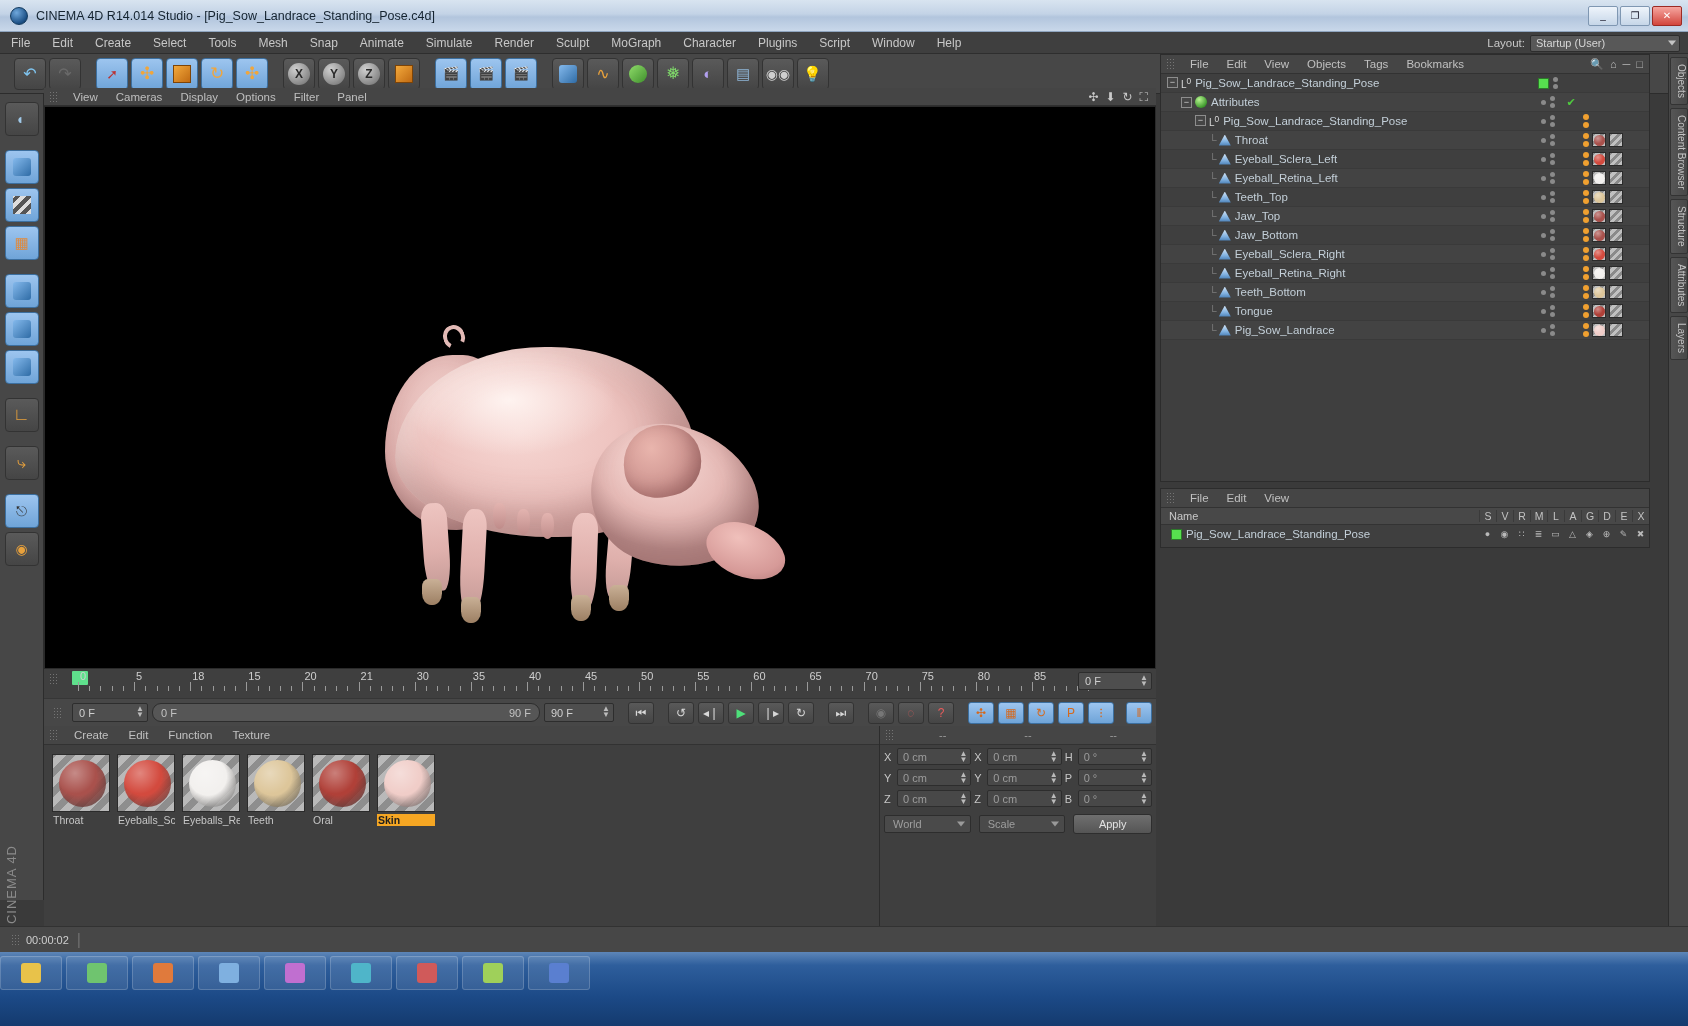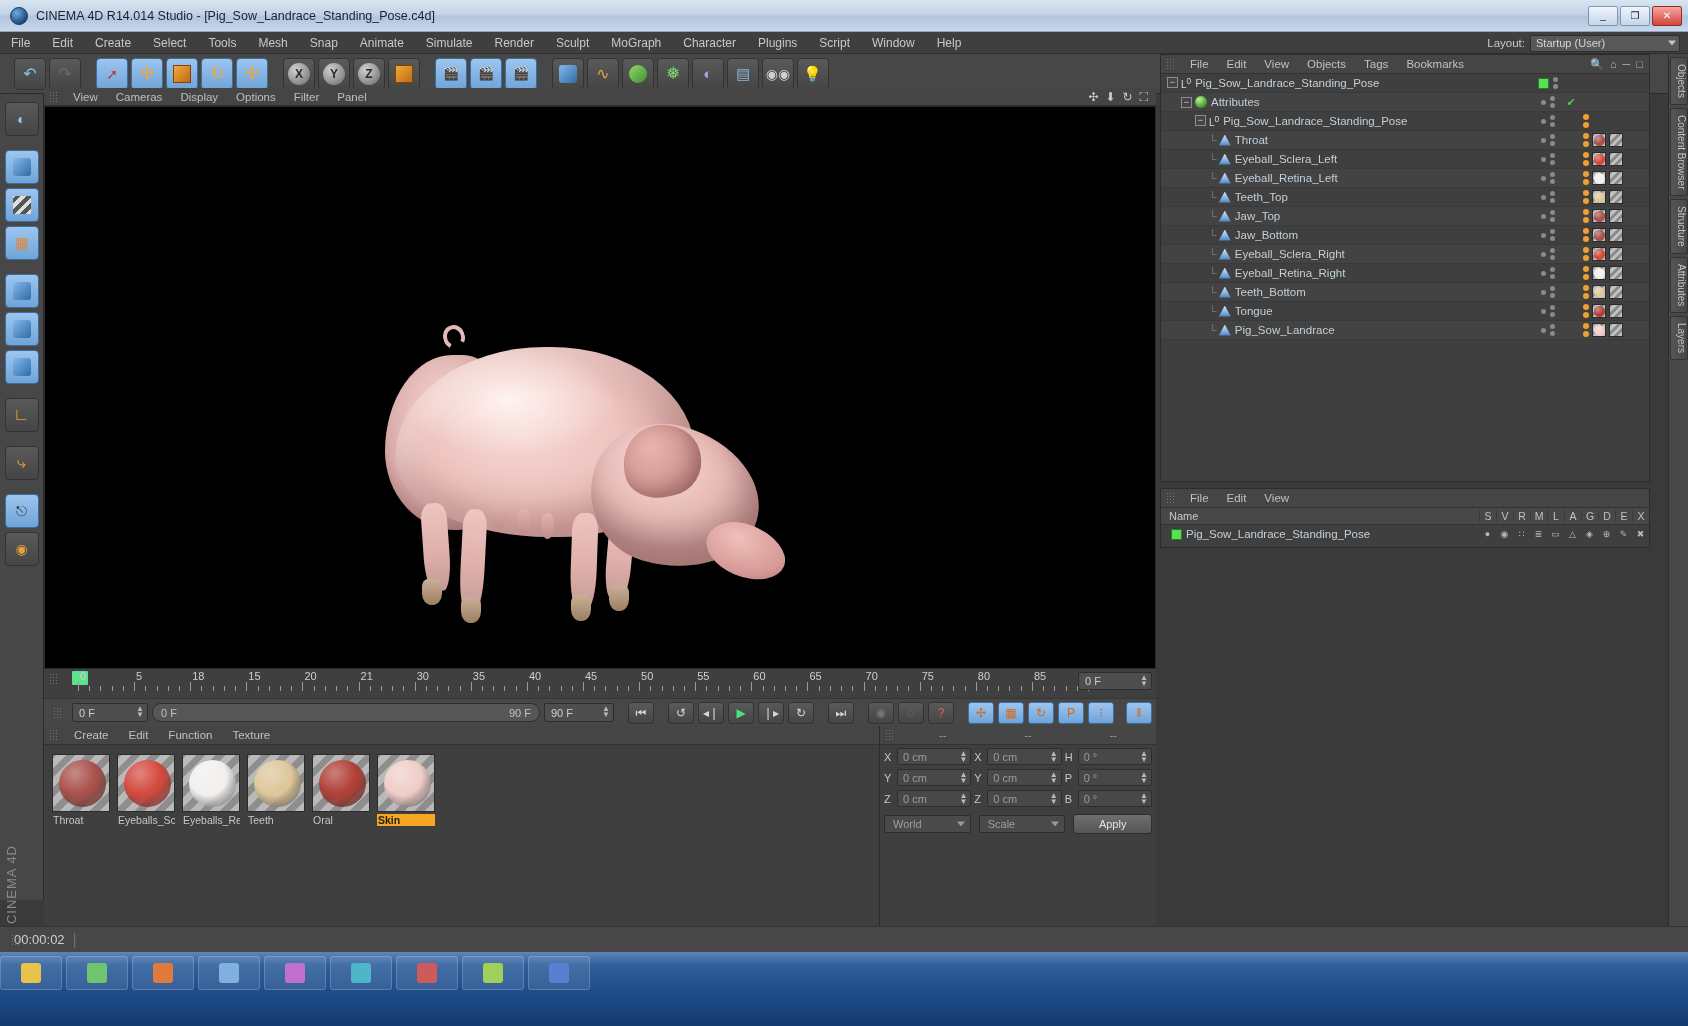--- a/index.html
+++ b/index.html
@@ -330,21 +330,21 @@
     writing-mode: vertical-rl; text-orientation: mixed;
     font-size: 10px; color: #c4c4c4; text-align: center; white-space: nowrap;
   }
 
   
   .statusbar {
     position: absolute; left: 0; top: 926px; width: 1688px; height: 26px;
     background: #474747; border-top: 1px solid #323232;
     display: flex; align-items: center; gap: 8px;
   }
-  .statusbar .time { font-size: 13px; color: #cfcfcf; padding-left: 14px; }
+  .statusbar .time { font-size: 11px; color: #cfcfcf; padding-left: 26px; }
   .statusbar .msg { font-size: 11.5px; color: #d2d2d2; }
 
   
   .taskbar {
     position: absolute; left: 0; top: 952px; width: 1688px; height: 74px;
     background: linear-gradient(to bottom, #5d86b8 0%, #2e5e9c 18%, #1c4a87 60%, #143a6e 100%);
     display: flex; align-items: flex-start; padding-top: 4px; gap: 4px;
   }
   .tkitem {
     width: 62px; height: 34px; border-radius: 3px;

